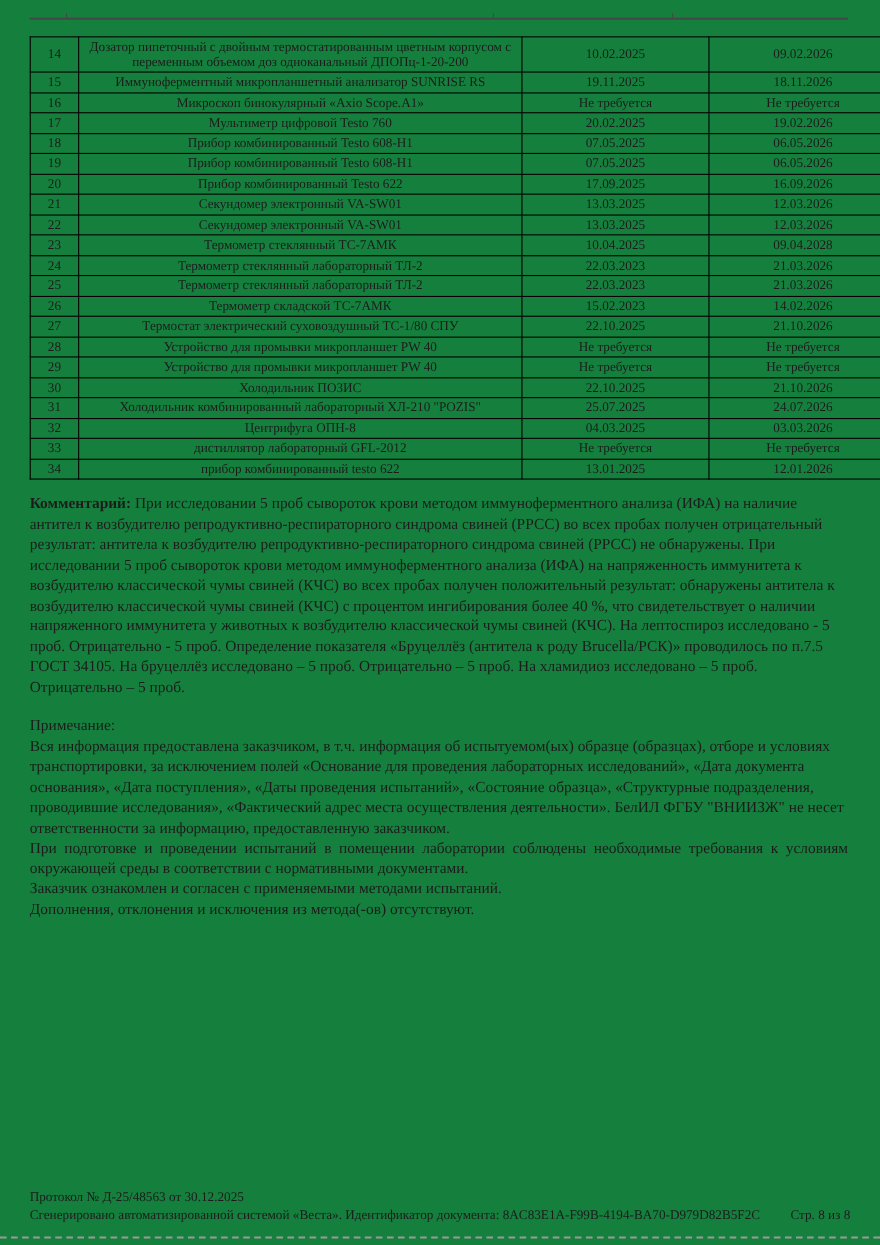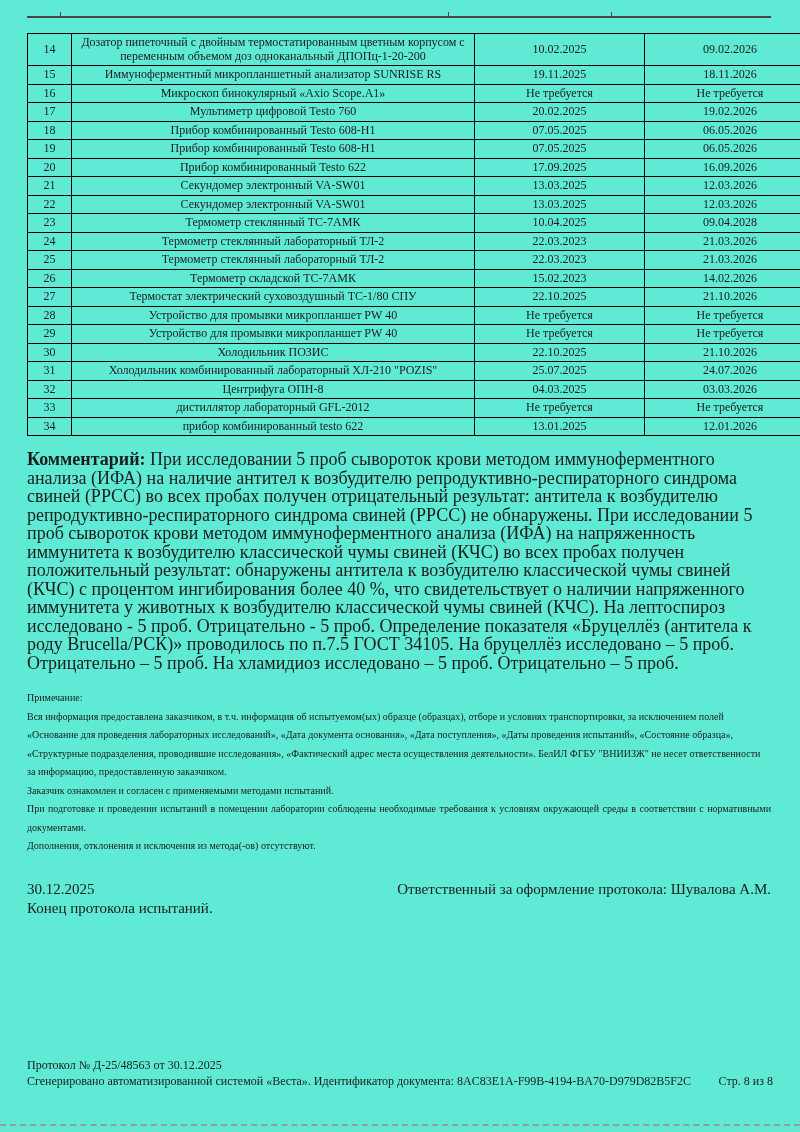--- a/index.html
+++ b/index.html
@@ -1,19 +1,19 @@
 <!DOCTYPE html>
 <html><head>
 <meta charset="utf-8">
 <style>
   html,body{margin:0;padding:0;background:#ffffff;}
   .page{
     position:relative;
     width:800px;height:1132px;
-    background:#5eead4;
+    background:#15803d;
     font-family:"Liberation Serif","DejaVu Serif",serif;
     color:#1c1c1c;
     overflow:hidden;
   }
   
   .top-rule{position:absolute;top:16px;left:27px;width:744px;border-top:2px solid #474747;}
   .top-stub{position:absolute;top:12px;width:1px;height:4px;background:#474747;}
   .stub-a{left:60px;}.stub-b{left:448px;}.stub-c{left:611px;}
   
   .bottom-rule{position:absolute;top:1124px;left:0;width:800px;border-top:2px dashed #9a9a9a;}
@@ -33,43 +33,43 @@
     vertical-align:middle;
     overflow:hidden;
   }
   td.c-num{width:33px;text-align:center;padding:2px 1px;}
   td.c-name{width:392px;text-align:center;}
   td.c-d1{width:159px;text-align:center;}
   td.c-d2{width:160px;text-align:center;}
 
   .comment{
     margin-top:14px;
-    font-size:18px;
+    font-size:14px;
     line-height:18.5px;
     text-align:left;
   }
   .comment b{font-weight:bold;}
 
-  .note{margin-top:17px;font-size:10px;line-height:18.5px;}
+  .note{margin-top:17px;font-size:14px;line-height:18.5px;}
   .note-title{margin:0;}
   .note-paras p{margin:0;text-align:left;}
   
   .note-paras p:nth-of-type(2),
   .note-paras p:nth-of-type(3),
   .note-paras p:nth-of-type(7){text-align:justify;}
 
   .signoff{
     margin-top:24px;
     font-size:15px;
     line-height:19px;
   }
   .signoff-row{display:flex;justify-content:space-between;}
   .footer{
     position:absolute;
-    left:27px;top:1057px;width:746px;
+    left:27px;top:1080px;width:746px;
     font-size:12px;line-height:16px;
   }
   .footer-row2{display:flex;justify-content:space-between;}
   .footer-row2 .pagenum{white-space:nowrap;margin-left:12px;}
 </style>
 </head>
 <body>
 
 <div class="page">
 
@@ -213,33 +213,26 @@
 
     <div class="comment">
       <b>Комментарий:</b>
       <span>При исследовании 5 проб сывороток крови методом иммуноферментного анализа (ИФА) на наличие антител к возбудителю репродуктивно-респираторного синдрома свиней (РРСС) во всех пробах получен отрицательный результат: антитела к возбудителю репродуктивно-респираторного синдрома свиней (РРСС) не обнаружены. При исследовании 5 проб сывороток крови методом иммуноферментного анализа (ИФА) на напряженность иммунитета к возбудителю классической чумы свиней (КЧС) во всех пробах получен положительный результат: обнаружены антитела к возбудителю классической чумы свиней (КЧС) с процентом ингибирования более 40 %, что свидетельствует о наличии напряженного иммунитета у животных к возбудителю классической чумы свиней (КЧС). На лептоспироз исследовано - 5 проб. Отрицательно - 5 проб. Определение показателя «Бруцеллёз (антитела к роду Brucella/РСК)» проводилось по п.7.5 ГОСТ 34105. На бруцеллёз исследовано – 5 проб. Отрицательно – 5 проб. На хламидиоз исследовано – 5 проб. Отрицательно – 5 проб.</span>
     </div>
 
     <div class="note">
       <p class="note-title">Примечание:</p>
       <div class="note-paras">
           <p>Вся информация предоставлена заказчиком, в т.ч. информация об испытуемом(ых) образце (образцах), отборе и условиях транспортировки, за исключением полей «Основание для проведения лабораторных исследований», «Дата документа основания», «Дата поступления», «Даты проведения испытаний», «Состояние образца», «Структурные подразделения, проводившие исследования», «Фактический адрес места осуществления деятельности». БелИЛ ФГБУ "ВНИИЗЖ" не несет ответственности за информацию, предоставленную заказчиком.</p>
+          <p>При подготовке и проведении испытаний в помещении лаборатории соблюдены необходимые требования к условиям окружающей среды в соответствии с нормативными документами.</p>
           <p>Заказчик ознакомлен и согласен с применяемыми методами испытаний.</p>
-          <p>При подготовке и проведении испытаний в помещении лаборатории соблюдены необходимые требования к условиям окружающей среды в соответствии с нормативными документами.</p>
           <p>Дополнения, отклонения и исключения из метода(-ов) отсутствуют.</p>
         </div>
     </div>
 
-    <div class="signoff">
-      <div class="signoff-row">
-        <span>30.12.2025</span>
-        <span>Ответственный за оформление протокола: Шувалова А.М.</span>
-      </div>
-      <div>Конец протокола испытаний.</div>
-    </div>
 
   </div>
 
   <div class="footer">
     <div>Протокол № Д-25/48563 от 30.12.2025</div>
     <div class="footer-row2">
       <span>Сгенерировано автоматизированной системой «Веста». Идентификатор документа: 8AC83E1A-F99B-4194-BA70-D979D82B5F2C</span>
       <span class="pagenum">Стр. 8 из 8</span>
     </div>
   </div>

